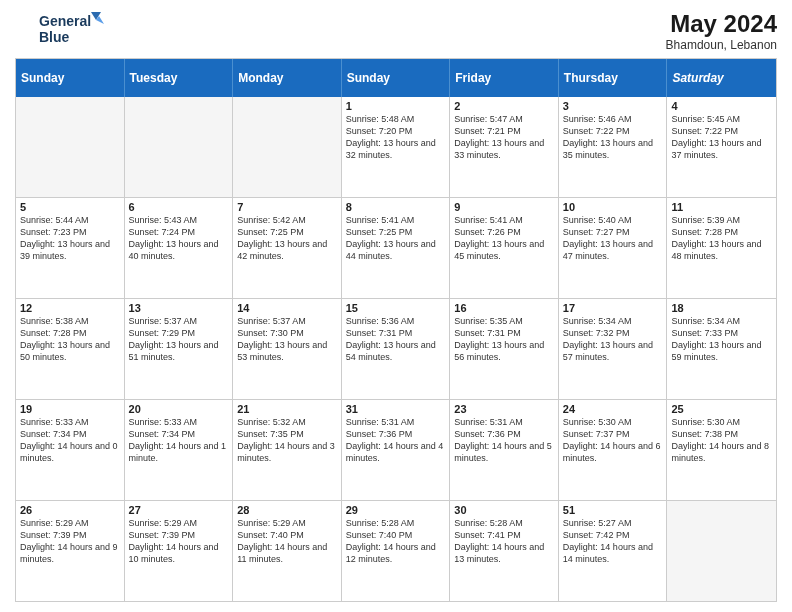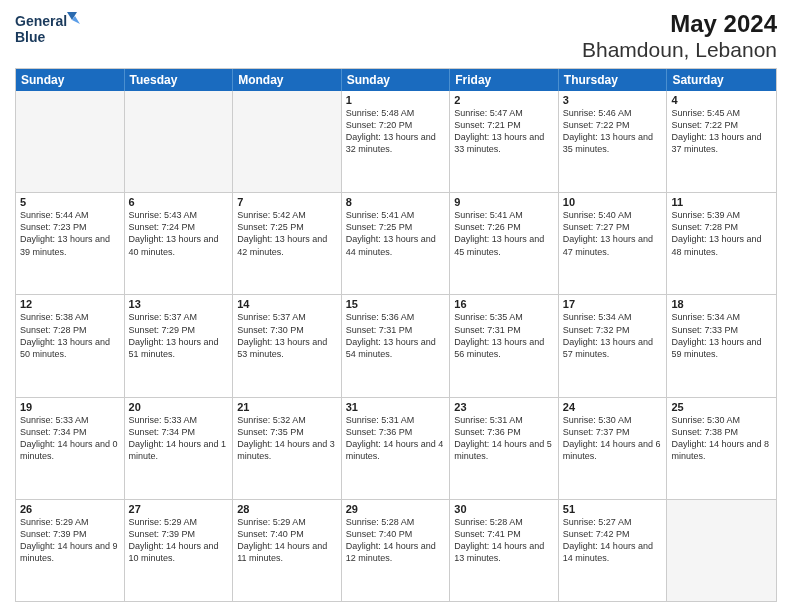--- a/index.html
+++ b/index.html
@@ -15,59 +15,61 @@
       height: 612px;
       padding: 10px 15px;
       display: flex;
       flex-direction: column;
     }
     .header {
       display: flex;
       align-items: flex-start;
       justify-content: space-between;
       margin-bottom: 6px;
+      margin-left: 24px;
     }
     .logo {
       display: flex;
       align-items: center;
       gap: 4px;
     }
     .title-block {
       text-align: right;
     }
     .main-title {
       font-size: 24px;
       font-weight: bold;
       color: #1a1a1a;
     }
     .subtitle {
-      font-size: 21px;
+      font-size: 12px;
       color: #333;
     }
     .calendar {
       flex: 1;
       display: flex;
       flex-direction: column;
       border: 1px solid #ccc;
     }
     .cal-header {
       display: grid;
       grid-template-columns: repeat(7, 1fr);
       background: #1a6bbf;
     }
     .cal-header-cell {
       color: #fff;
       font-size: 12px;
       font-weight: bold;
-      padding: 4px 5px;
+      padding: 12px 5px;
       text-align: left;
       border-right: 1px solid #4a8fd0;
     }
     .cal-header-cell:last-child {
       border-right: none;
+      font-style: italic;
     }
     .cal-body {
       flex: 1;
       display: flex;
       flex-direction: column;
     }
     .cal-row {
       display: grid;
       grid-template-columns: repeat(7, 1fr);
       flex: 1;

